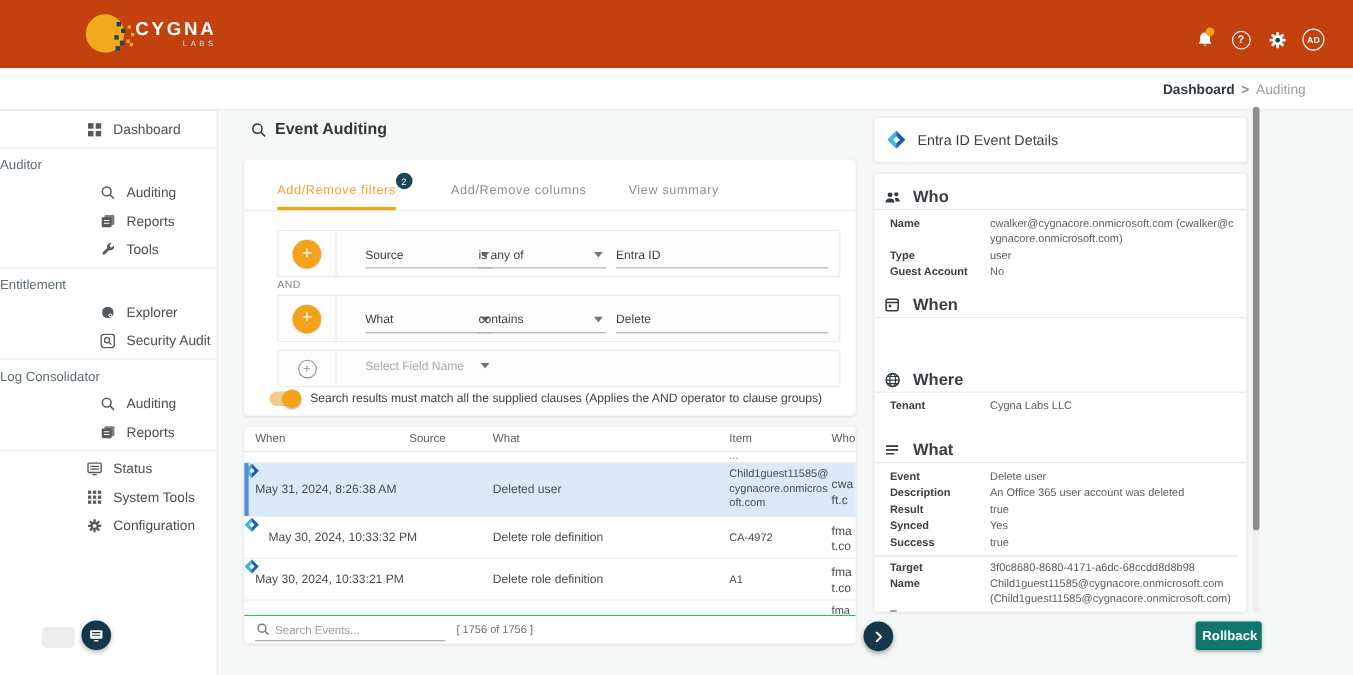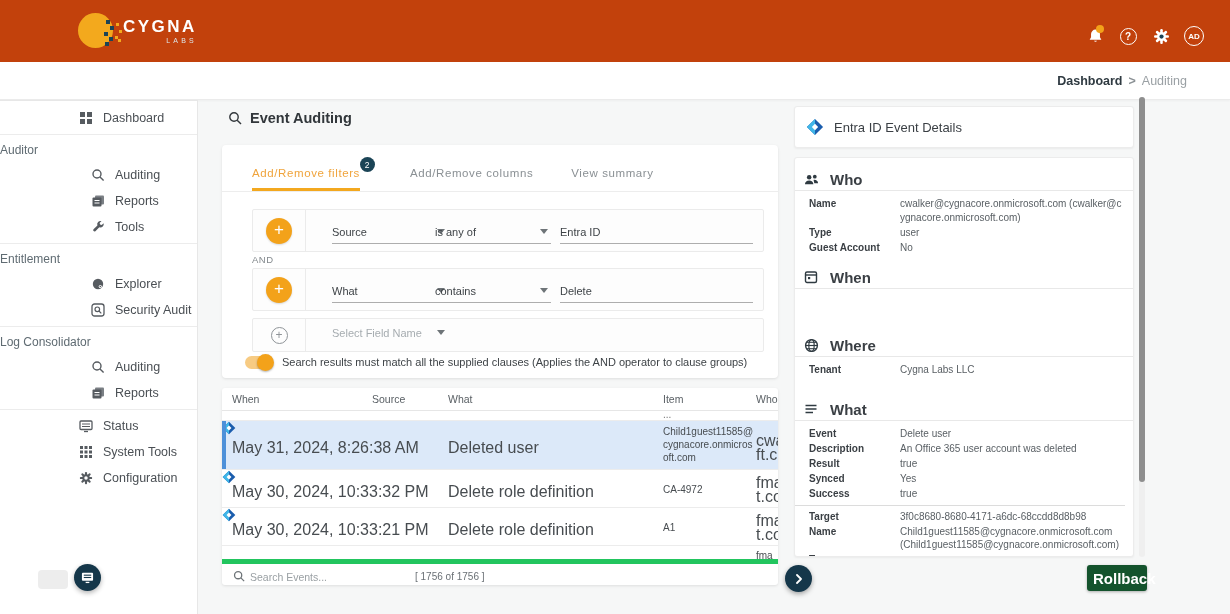--- a/index.html
+++ b/index.html
@@ -68,31 +68,31 @@
   .toggle-label{font-size:11px;color:#3E4347;white-space:nowrap;}
 
   
   .table-card{position:absolute;left:222px;top:388px;width:556px;height:197px;overflow:hidden;border-radius:3px;}
   .t-header{position:absolute;left:0;top:0;right:0;height:23px;border-bottom:1px solid #E6E6E6;}
   .t-header span{position:absolute;top:5px;font-size:10.5px;color:#5A6065;}
   .c-when{left:10px;} .c-source{left:150px;} .c-what{left:226px;} .c-item{left:441px;} .c-who{left:534px;}
   .t-cliptop{position:absolute;left:0;top:24px;right:0;height:9px;border-bottom:1px solid #ECECEC;overflow:hidden;}
   .t-cliptop span{position:absolute;left:441px;top:-3px;font-size:10px;color:#777;}
   .t-row{position:absolute;left:0;right:0;border-bottom:1px solid #ECECEC;cursor:pointer;}
-  .t-row span, .t-row div{position:absolute;font-size:16px;color:#474C50;}
+  .t-row span, .t-row div{position:absolute;font-size:11px;color:#474C50;}
   .r1{top:33px;height:49px;background:#DCE9F9;}
   .sel-bar{position:absolute;left:0;top:0;width:4px;height:100%;background:#4D90D9;}
   .r2{top:82px;height:38px;} .r3{top:120px;height:38px;}
   .r4{top:158px;height:13px;overflow:hidden;border-bottom:none;}
   .cell-when{left:10px;}
   .cell-icon{left:176px;width:14px;height:14px;}
   .cell-what{left:226px;}
   .cell-item{left:441px;width:93px;font-size:10px !important;line-height:13px;word-break:break-all;}
   .cell-who{left:534px;font-size:10px !important;line-height:14px;color:#55595d;}
-  .t-footer{position:absolute;left:0;right:0;top:171px;height:26px;border-top:5px solid #22c55e;}
+  .t-footer{position:absolute;left:0;right:0;top:171px;height:26px;border-top:1px solid #22c55e;}
   .search-icon-sm{position:absolute;left:11px;top:6px;color:#6E7478;}
   .search-ph{position:absolute;left:28px;top:7px;font-size:10.5px;color:#9AA0A4;}
   .search-underline{position:absolute;left:10px;top:22px;width:173px;border-top:1px solid #9C9C9C;}
   .result-count{position:absolute;left:193px;top:7px;font-size:10px;color:#6A7075;}
 
   .collapse-btn{position:absolute;left:785px;top:565px;width:27px;height:27px;border-radius:50%;background:#15374A;display:flex;align-items:center;justify-content:center;box-shadow:0 2px 5px rgba(0,0,0,.35);cursor:pointer;color:#fff;}
 
   
   .panel-header-card{position:absolute;left:794px;top:106px;width:340px;height:42px;background:#fff;border:1px solid #ECECEC;border-radius:3px;box-shadow:0 1px 2px rgba(0,0,0,.05);display:flex;align-items:center;padding-left:11px;gap:10px;}
   .panel-title{font-size:13px;color:#3A3F44;}
@@ -102,21 +102,21 @@
   .p-sec-head b{font-size:15px;color:#3A3F44;font-weight:600;}
   .p-sec-head .picon{width:15px;height:15px;color:#2F3A41;display:flex;}
   .p-rows{padding:6px 8px 0 14px;}
   .kv{display:flex;font-size:10px;line-height:13.5px;margin-bottom:1.5px;}
   .kv b{width:91px;flex:none;color:#3A3F44;}
   .kv span{color:#5A6065;width:226px;word-break:break-all;}
   .group-divider{border-top:1px solid #DCDCDC;margin:4px 0 4px -14px;}
   .sec-who{top:10px;} .sec-when{top:108px;} .sec-where{top:160px;margin-top:16px;} .sec-what{top:240px;}
   .panel-scroll-track{position:absolute;left:1139px;top:97px;width:6px;height:460px;background:#EFEFEF;border-radius:3px;}
   .panel-scroll-thumb{position:absolute;left:1139px;top:97px;width:6px;height:385px;background:#8E8E8E;border-radius:3px;cursor:pointer;}
-  .rollback-btn{position:absolute;left:1087px;top:565px;width:60px;height:26px;background:#14532d;border:none;border-radius:3px;color:#fff;font-size:15px;font-weight:bold;box-shadow:0 1px 3px rgba(0,0,0,.3);cursor:pointer;}
+  .rollback-btn{position:absolute;left:1087px;top:565px;width:60px;height:26px;background:#0f766e;border:none;border-radius:3px;color:#fff;font-size:12px;font-weight:bold;box-shadow:0 1px 3px rgba(0,0,0,.3);cursor:pointer;}
 
   .chat-btn{position:absolute;left:74px;top:564px;width:27px;height:27px;border-radius:50%;background:#15374A;display:flex;align-items:center;justify-content:center;box-shadow:0 2px 5px rgba(0,0,0,.3);cursor:pointer;color:#fff;}
   .left-blob{position:absolute;left:38px;top:570px;width:30px;height:19px;background:#EDEDED;border-radius:4px;}
 </style>
 </head>
 <body>
 
 <div class="screen">
 
   <header class="app-header">
@@ -382,21 +382,21 @@
         </svg>
       <span class="cell-what" style="top:18px;">Deleted user</span>
       <div class="cell-item" style="top:4px;">Child1guest11585@cygnacore.onmicrosoft.com</div>
       <div class="cell-who" style="top:13px;">
         <span style="position:static;display:block;">cwa</span>
         <span style="position:static;display:block;">ft.c</span>
       </div>
     </div>
 
     <div class="t-row r2">
-      <span class="cell-when" style="top:13px;">May 30, 2024, 10:33:32 PM</span>
+      <span class="cell-when" style="top:13px;margin-left:12px;">May 30, 2024, 10:33:32 PM</span>
       <svg class="cell-icon" style="top:12px;" viewBox="0 0 20 20">
           <polygon points="10,1 19,10 10,19 1,10" fill="#1A5DAD"></polygon>
           <polygon points="10,1 1,10 10,19" fill="#3FB6E8"></polygon>
           <polygon points="10,6.5 13.5,10 10,13.5 6.5,10" fill="#fff"></polygon>
         </svg>
       <span class="cell-what" style="top:13px;">Delete role definition</span>
       <div class="cell-item" style="top:13px;">CA-4972</div>
       <div class="cell-who" style="top:6px;">
         <span style="position:static;display:block;">fma</span>
         <span style="position:static;display:block;">t.co</span>

